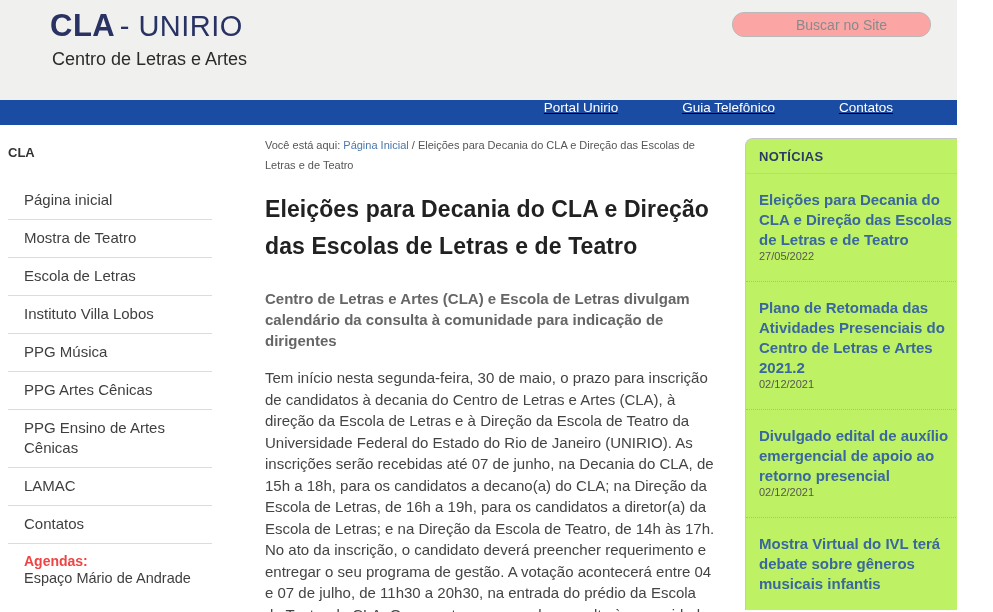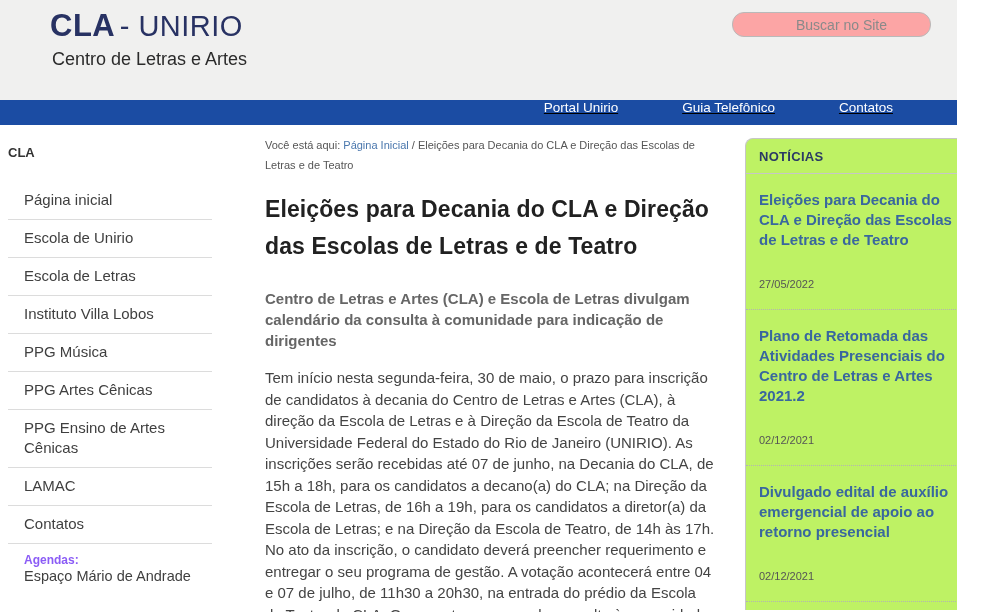--- a/index.html
+++ b/index.html
@@ -64,21 +64,21 @@
     margin: 20px 0 0 8px; font-size: 13px; font-weight: 700; color: #333;
   }
   .sidebar-menu { list-style: none; margin: 22px 0 0 8px; width: 204px; }
   .sidebar-menu li { border-bottom: 1px solid #dcdcdc; }
   .sidebar-menu a {
     display: block; padding: 8px 6px 9px 16px;
     font-size: 15px; color: #3f3f3f; text-decoration: none; cursor: pointer;
     line-height: 20px;
   }
   .agendas-block { margin: 9px 0 0 24px; width: 190px; }
-  .agendas-label { font-size: 12px; font-weight: 700; color: #8b5cf6; }
+  .agendas-label { font-size: 14px; font-weight: 700; color: #ef4444; }
   .agendas-block a {
     display: block; font-size: 14.5px; color: #3f3f3f; line-height: 19px;
     text-decoration: none; cursor: pointer;
   }
 
   
   .content-col { position: absolute; left: 265px; top: 10px; width: 450px; }
   .breadcrumb { font-size: 11px; color: #555; line-height: 20px; }
   .breadcrumb a {
     color: var(--link_blue, #4a77ad); text-decoration: none; cursor: pointer;
@@ -113,21 +113,21 @@
     border-bottom: 1px solid #c6c6c6;
   }
   .news-item { padding: 16px 13px 19px; }
   .news-item + .news-item { border-top: 1px dotted #b3b3b3; }
   .news-title {
     display: block;
     font-size: 15px; font-weight: 700;
     color: var(--news_title_blue, #39679e);
     line-height: 20px; text-decoration: none; cursor: pointer;
   }
-  .news-date { margin-top: 28px; font-size: 11px; color: #555; }
+  .news-date { margin-top: 0; font-size: 11px; color: #555; }
 </style>
 </head>
 <body>
 
 <div class="page">
 
   <header class="site-header">
     <div class="logo-block">
       <div class="logo-line">
         <span class="logo-cla">CLA</span>
@@ -149,21 +149,21 @@
 
   <main class="main-area">
 
     <aside class="left-sidebar">
       <div class="sidebar-title">CLA</div>
       <ul class="sidebar-menu">
         <li>
             <a>Página inicial</a>
           </li>
         <li>
-            <a>Escola de Unirio</a>
+            <a>Mostra de Teatro</a>
           </li>
         <li>
             <a>Escola de Letras</a>
           </li>
         <li>
             <a>Instituto Villa Lobos</a>
           </li>
         <li>
             <a>PPG Música</a>
           </li>

